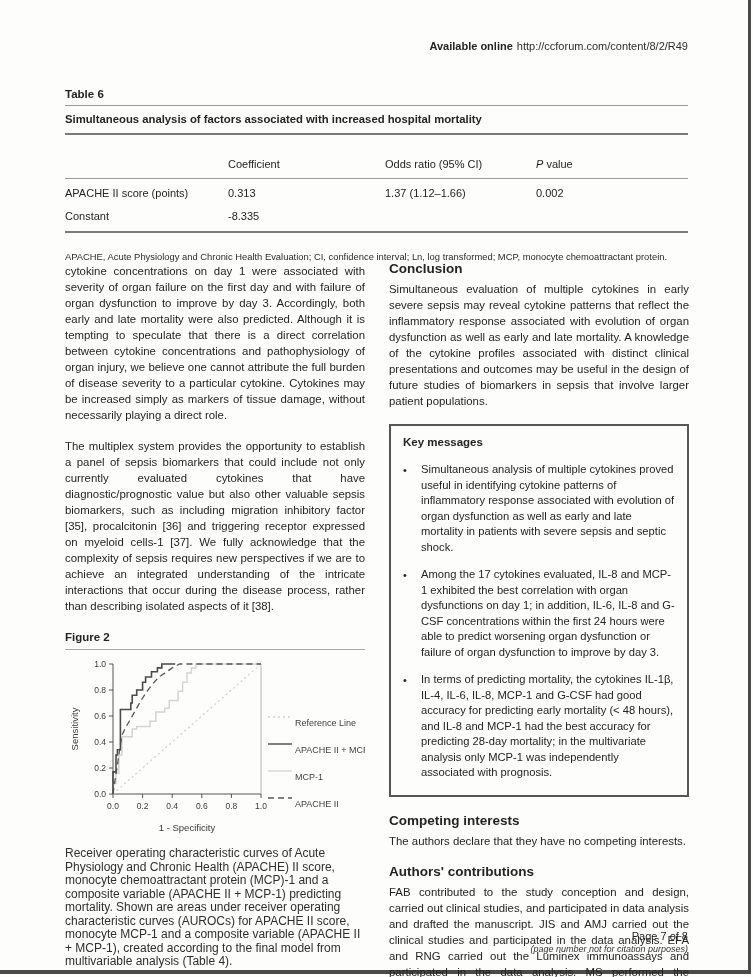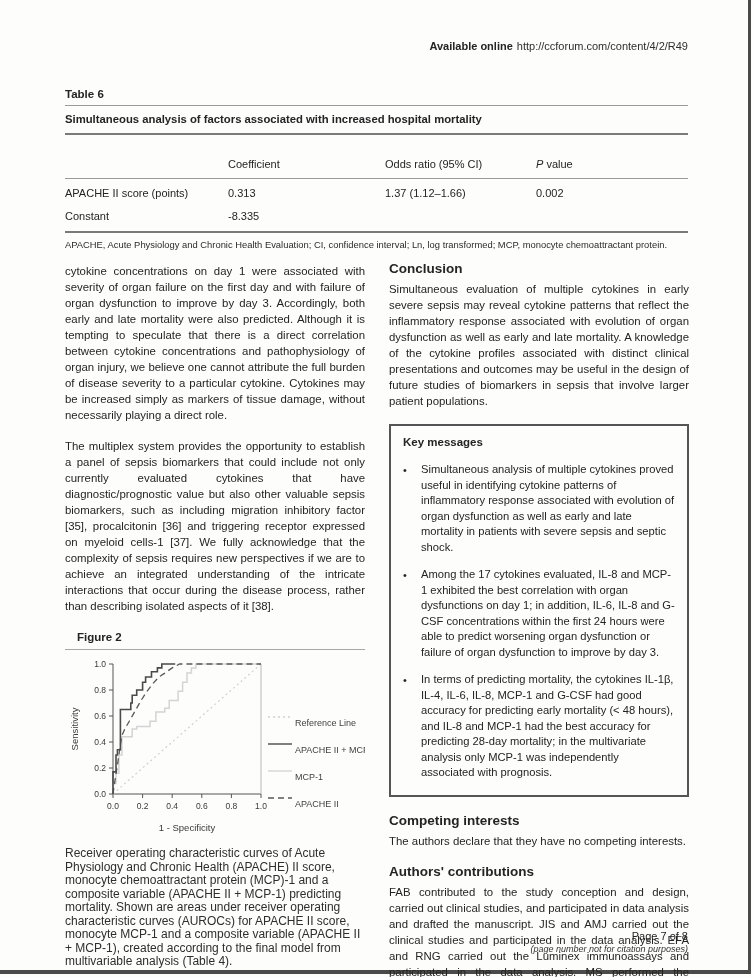--- a/index.html
+++ b/index.html
@@ -22,32 +22,32 @@
   .rule-thick{border-top:2px solid #7a7a78;height:0;}
   .t6-title{font-weight:bold;font-size:11.3px;padding:7px 0 8px 0;}
   table.t6{width:100%;border-collapse:collapse;table-layout:fixed;}
   table.t6 col.c0{width:163px;} table.t6 col.c1{width:157px;}
   table.t6 col.c2{width:151px;} table.t6 col.c3{width:152px;}
   table.t6 th{font-weight:normal;text-align:left;padding:23px 0 8px 0;font-size:11px;border-bottom:1px solid #9a9a98;}
   table.t6 td{padding:6px 0 5px 0;font-size:11px;}
   table.t6 tr.first td{padding-top:8px;}
   table.t6 tr.last td{padding-bottom:9px;}
   .it{font-style:italic;}
-  .t6-foot{margin-top:6px;font-size:9.4px;white-space:nowrap;color:#2b2b2b;}
+  .t6-foot{margin-top:18px;font-size:9.4px;white-space:nowrap;color:#2b2b2b;}
 
   
   .col{position:absolute;width:300px;font-size:11.4px;line-height:16px;}
   .col-left{left:65px;top:263px;}
   .col-right{left:389px;top:261px;}
   .para{text-align:justify;margin:0 0 15px 0;}
   .heading{font-weight:bold;font-size:13.5px;line-height:16px;margin:0 0 4px 0;}
   .heading.gap{margin-top:15px;}
 
   
-  .fig-label{font-weight:bold;font-size:11.5px;margin:12px 0 4px 12px;}
+  .fig-label{font-weight:bold;font-size:11.5px;margin:12px 0 4px 0;}
   .fig-rule{border-top:1px solid #a8a8a6;}
   .roc{display:block;margin-top:6px;}
   .roc text{fill:#3a3a3a;}
   .roc .tick{font-size:8.5px;}
   .roc .axlabel{font-size:9.5px;}
   .roc .legend{font-size:9px;fill:#3f3f3f;}
   .fig-caption{font-size:12px;line-height:13.5px;color:#2e2e2e;margin-top:8px;text-align:left;}
   .fig-endrule{border-top:1px solid #9a9a86;margin-top:8px;}
 
   
@@ -61,21 +61,21 @@
   .footer .pg{font-size:11px;}
   .footer .note{font-size:9px;font-style:italic;color:#333;margin-top:2px;}
 </style>
 </head>
 <body>
 
 <div class="scan-edge-right"></div>
 <div class="scan-edge-bottom"></div>
 
 <div class="header">
-  <span class="bold">Available online</span><span class="url">http://ccforum.com/content/4/2/R49</span>
+  <span class="bold">Available online</span><span class="url">http://ccforum.com/content/8/2/R49</span>
 </div>
 
 <div class="table6">
   <div class="t6-label">Table 6</div>
   <div class="rule-thin"></div>
   <div class="t6-title">Simultaneous analysis of factors associated with increased hospital mortality</div>
   <div class="rule-thick"></div>
   <table class="t6">
     <colgroup>
         <col class="c0">

